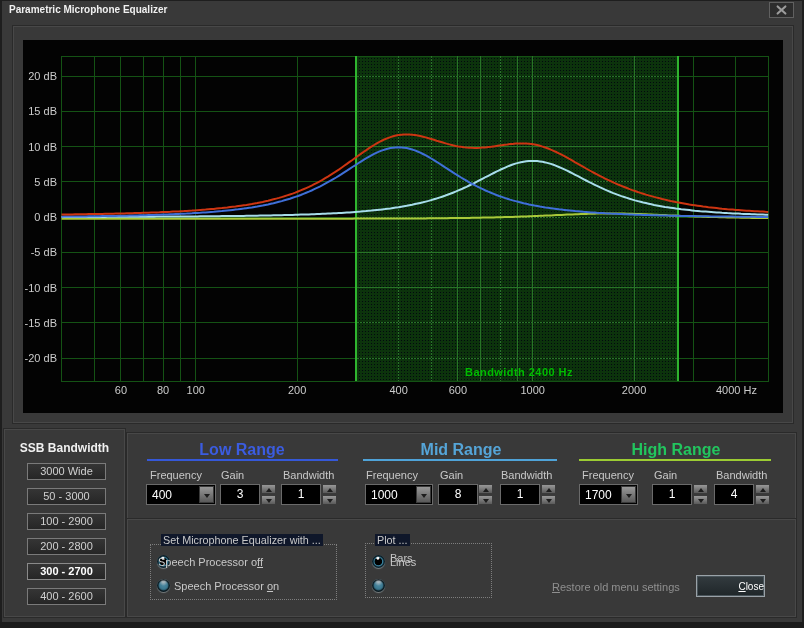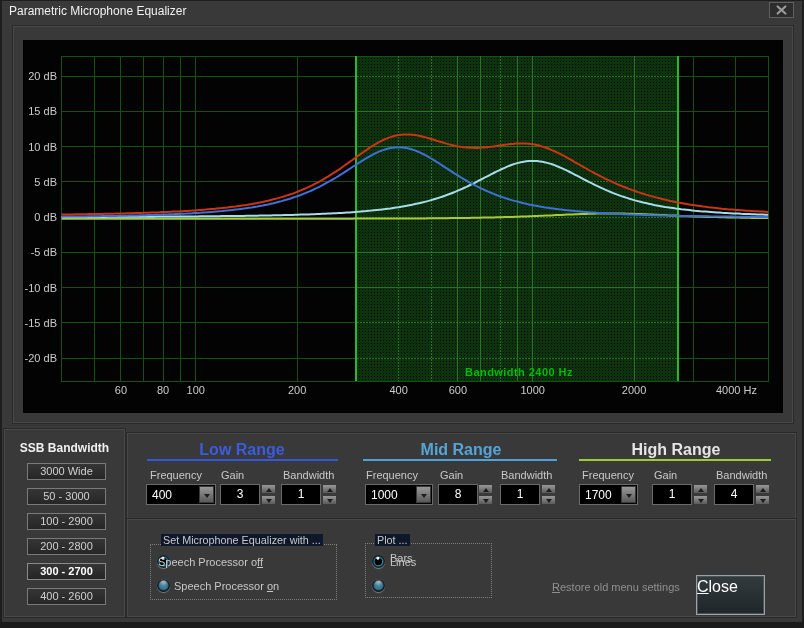--- a/index.html
+++ b/index.html
@@ -34,21 +34,21 @@
   radial-gradient(circle at 50% 58%, #4fa0bf 0%, #3a86a3 45%, #225468 75%, #0e2028 100%)}
 u{text-decoration:underline}
 </style></head>
 <body>
 
 <div class="abs" style="left:0;top:0;width:804px;height:1px;background:#1e1e1e"></div>
 <div class="abs" style="left:0;top:0;width:2px;height:628px;background:#1e1e1e"></div>
 <div class="abs" style="left:802px;top:0;width:2px;height:628px;background:#1e1e1e"></div>
 <div class="abs" style="left:0;top:622px;width:804px;height:6px;background:#1b1b1b"></div>
 
-<div class="abs" style="left:9px;top:4px;font-size:12px;font-weight:normal;color:#f0f0f0">Parametric Microphone Equalizer</div>
+<div class="abs" style="left:9px;top:4px;font-size:10px;font-weight:bold;color:#f0f0f0">Parametric Microphone Equalizer</div>
 <div class="abs" style="left:769px;top:2px;width:25px;height:16px;background:#2d2d2d;border:1px solid #606060">
     <svg width="23" height="14" style="position:absolute;left:0;top:0">
       <g stroke="#9c9c9c" stroke-width="2.1" stroke-linecap="round">
         <line x1="7.6" y1="3.4" x2="15.4" y2="10.6"></line>
         <line x1="15.4" y1="3.4" x2="7.6" y2="10.6"></line>
       </g>
     </svg>
   </div>
 
 <div class="panel" style="left:13px;top:26px;width:780px;height:397px"></div>
@@ -186,21 +186,21 @@
 <div class="spin" style="left:478px;top:484px">
     <span class="u"></span>
     <span class="d"></span>
   </div>
 <div class="numbox" style="left:500px;top:484px;width:40px">1</div>
 <div class="spin" style="left:541px;top:484px">
     <span class="u"></span>
     <span class="d"></span>
   </div>
 
-<div class="rtitle" style="left:576px;top:441px;color:#e5e5e5">High Range</div>
+<div class="rtitle" style="left:576px;top:441px;color:#22c55e">High Range</div>
 <div class="uline" style="left:579px;top:459px;width:192px;background:#9ccc33"></div>
 <div class="glabel" style="left:582px;top:469px">Frequency</div>
 <div class="glabel" style="left:654px;top:469px">Gain</div>
 <div class="glabel" style="left:716px;top:469px">Bandwidth</div>
 <div class="combo" style="left:579px;top:484px;width:59px">
     <span class="val">1700</span>
     <span class="drop"></span>
   </div>
 <div class="numbox" style="left:652px;top:484px;width:40px">1</div>
 <div class="spin" style="left:693px;top:484px">
@@ -223,13 +223,13 @@
 <div class="glabel" style="left:174px;top:580px">Speech Processor <u>o</u>n</div>
 
 <div class="dgroup" style="left:365px;top:543px;width:127px;height:55px"></div>
 <div class="gtitle" style="left:375px;top:534px">Plot ...</div>
 <span class="radio on" style="left:372px;top:555px"></span>
 <div class="glabel" style="left:390px;top:556px">Lines</div>
 <span class="radio off" style="left:372px;top:579px"></span>
 <div class="glabel" style="left:390px;top:552px">Bars</div>
 
 <div class="glabel" style="left:552px;top:581px;color:#8f8f8f"><u>R</u>estore old menu settings</div>
-<div class="abs" style="left:696px;top:575px;width:69px;height:40px;border:1px solid #9aa2a8;background:linear-gradient(#333b3f,#1f2629);box-shadow:inset 0 0 0 1px #49545a;color:#fff;font-size:16px;text-align:left;line-height:21px"><u>C</u>lose</div>
+<div class="abs" style="left:696px;top:575px;width:69px;height:22px;border:1px solid #9aa2a8;background:linear-gradient(#333b3f,#1f2629);box-shadow:inset 0 0 0 1px #49545a;color:#fff;font-size:10px;text-align:right;line-height:21px"><u>C</u>lose</div>
 
 </body></html>

